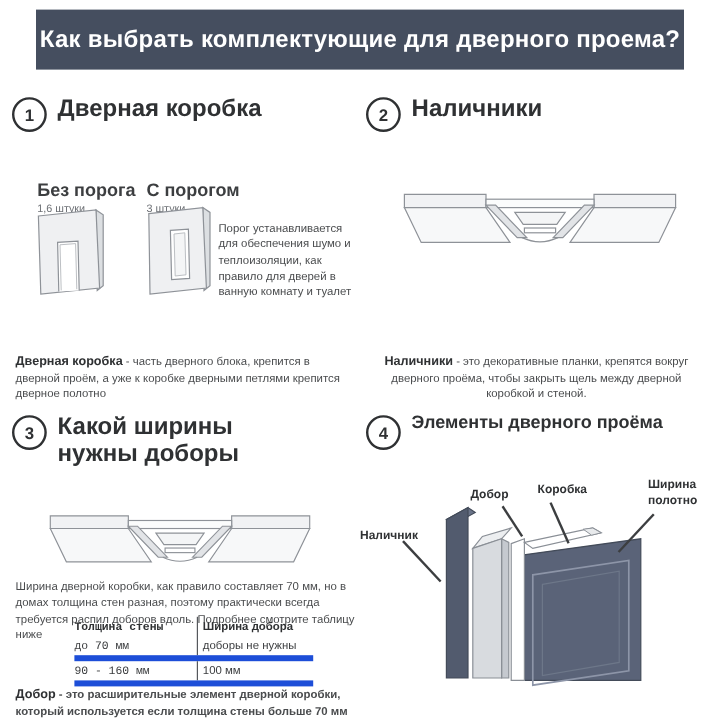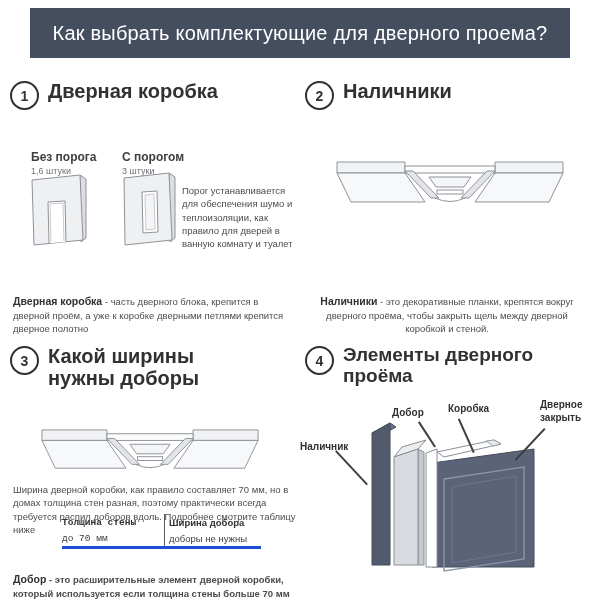--- a/index.html
+++ b/index.html
@@ -3,44 +3,44 @@
 <meta charset="utf-8">
 <style>
   html,body{margin:0;padding:0;}
   body{width:600px;height:600px;background:#ffffff;position:relative;
        font-family:"Liberation Sans", sans-serif;color:#3c3e40;overflow:hidden;}
   .abs{position:absolute;}
 
   
   .header{left:30px;top:8px;width:540px;height:50px;background:#454e5f;
           display:flex;align-items:center;justify-content:center;}
-  .header h1{margin:0;color:#ffffff;font-size:20px;font-weight:normal;letter-spacing:.2px;}
+  .header h1{margin:0;color:#ffffff;font-size:20px;font-weight:bold;letter-spacing:.2px;}
 
   
   .sec-head{display:flex;align-items:flex-start;gap:9px;}
   .num-circle{width:25px;height:25px;border:2.2px solid #2f3133;border-radius:50%;
               display:flex;align-items:center;justify-content:center;
               font-size:14px;font-weight:bold;color:#2f3133;flex:0 0 auto;margin-top:1px;}
   .sec-title{font-size:20px;font-weight:bold;color:#2f3133;line-height:1.1;}
 
   
-  .variant-label{font-size:12px;font-weight:bold;color:#3c3e40;}
+  .variant-label{font-size:15px;font-weight:bold;color:#3c3e40;}
   .variant-qty{font-size:9px;color:#6d7075;margin-top:2px;}
 
   .note{font-size:9.5px;line-height:1.4;color:#4a4c4e;}
   .footnote{font-size:9.5px;line-height:1.4;color:#4a4c4e;}
   .footnote b{color:#2f3133;font-size:10.5px;}
 
   
   table.spec{border-collapse:collapse;font-size:9.5px;color:#3c3e40;}
   table.spec td,table.spec th{padding:2.5px 0 2.5px 0;text-align:left;font-weight:normal;}
   table.spec th{font-weight:bold;color:#2f3133;}
   table.spec .c1{width:92px;padding-right:10px;font-family:Liberation Mono, monospace;}
   table.spec .c2{width:92px;border-left:1px solid #55585c;padding-left:4px;}
-  table.spec tr.lined td{border-bottom:3px solid #1d4ed8;}
+  table.spec tr.lined td{border-bottom:5px solid #1d4ed8;}
 
   
   .dlabel{font-size:10px;font-weight:bold;color:#2f3133;line-height:1.25;}
   .leader{height:1.5px;background:#3c3e40;transform-origin:0 50%;}
 
   svg .ln{stroke:#8e9298;stroke-width:1;}
 </style>
 </head>
 <body>
 
@@ -127,30 +127,34 @@
 <table class="spec abs" style="left:62px;top:514px;">
   <tbody>
       <tr>
     <th class="c1">Толщина стены</th>
     <th class="c2">Ширина добора</th>
   </tr>
   <tr class="lined">
     <td class="c1">до 70 мм</td>
     <td class="c2">доборы не нужны</td>
   </tr>
+  <tr class="lined">
+    <td class="c1">90 - 160 мм</td>
+    <td class="c2">100 мм</td>
+  </tr>
 </tbody>
   </table>
 
 <div class="abs footnote" style="left:13px;top:572px;width:290px;font-weight:bold;">
   <b>Добор</b><span> - это расширительные элемент дверной коробки, который используется если толщина стены больше  70 мм</span>
 </div>
 
 <div class="abs sec-head" style="left:305px;top:345px;">
   <div class="num-circle">4</div>
-  <div class="sec-title" style="font-size:19px;">Элементы дверного проёма</div>
+  <div class="sec-title" style="font-size:15px;">Элементы дверного проёма</div>
 </div>
 
 <svg class="abs" style="left:298px;top:395px;" width="300" height="195" viewBox="0 0 300 195">
 
   <polygon points="134,68 236,54 236,172 134,172" fill="#5a6378" stroke="#434b59" stroke-width="1"></polygon>
   <polygon points="146,84 226,72 226,164 146,176" fill="none" stroke="#8d95a8" stroke-width="1.4"></polygon>
   <polygon points="154,92 218,81 218,157 154,168" fill="none" stroke="#6d7789" stroke-width="1"></polygon>
 
   <polygon points="128,58 139,54 139,172 128,172" fill="#ffffff" stroke="#8a8f96" stroke-width="1"></polygon>
   <polygon points="139,57 196,45 203,49 146,62" fill="#ffffff" stroke="#8a8f96" stroke-width="1"></polygon>
@@ -166,14 +170,14 @@
 
 <div class="abs dlabel" style="left:300px;top:441px;">Наличник</div>
 <div class="abs leader" style="left:336px;top:450px;width:46px;transform:rotate(47deg);"></div>
 
 <div class="abs dlabel" style="left:392px;top:407px;">Добор</div>
 <div class="abs leader" style="left:419px;top:421px;width:30px;transform:rotate(57deg);"></div>
 
 <div class="abs dlabel" style="left:448px;top:403px;">Коробка</div>
 <div class="abs leader" style="left:459px;top:418px;width:37px;transform:rotate(66deg);"></div>
 
-<div class="abs dlabel" style="left:540px;top:399px;width:56px;">Дверное закрыть</div>
+<div class="abs dlabel" style="left:540px;top:399px;width:56px;">Ширина полотно</div>
 <div class="abs leader" style="left:545px;top:428px;width:43px;transform:rotate(133deg);"></div>
 
 </body></html>

